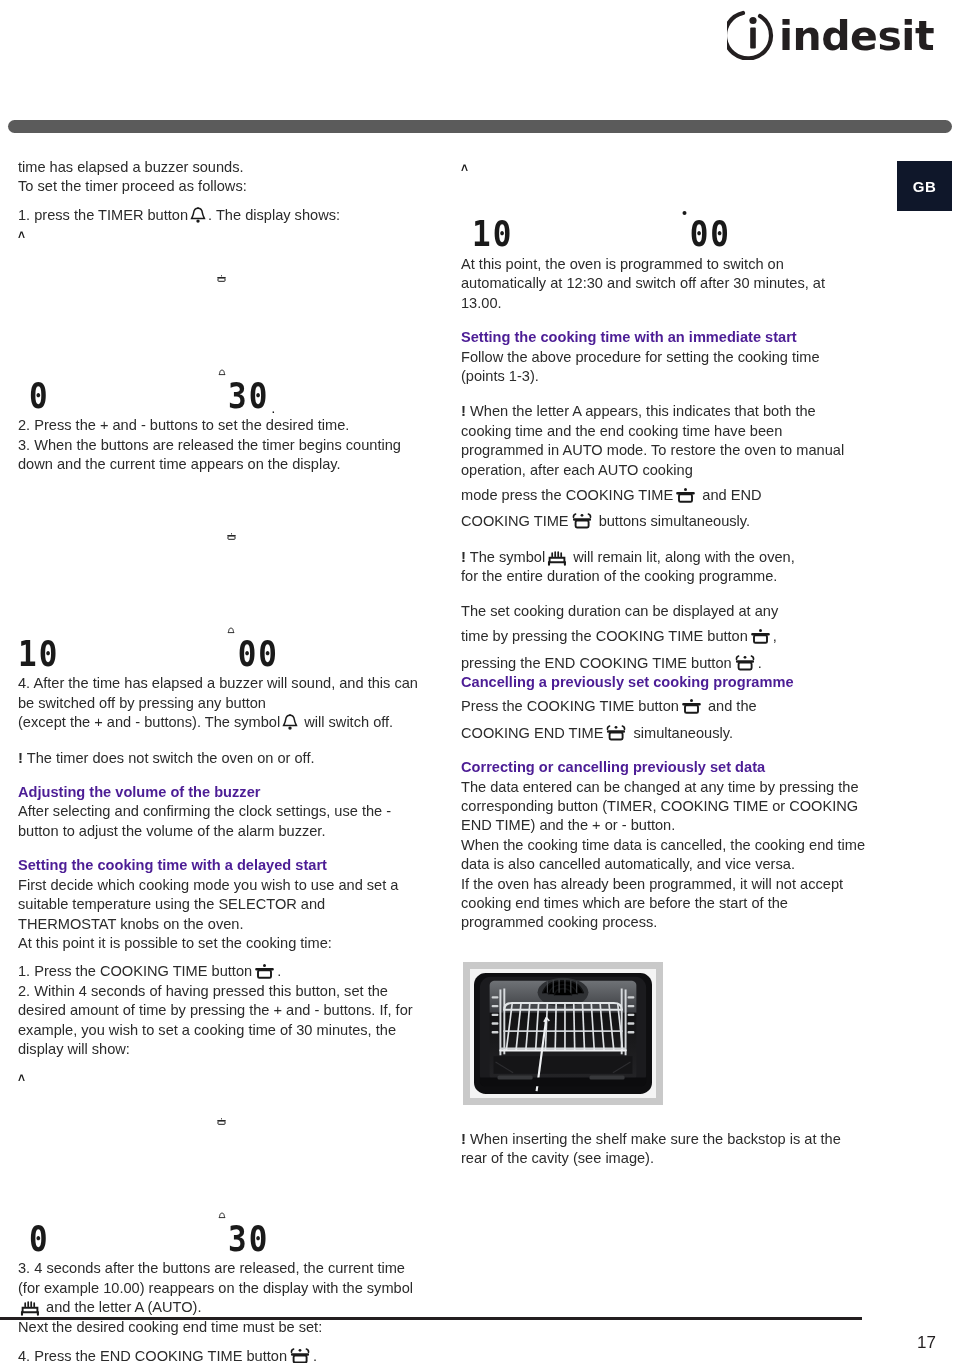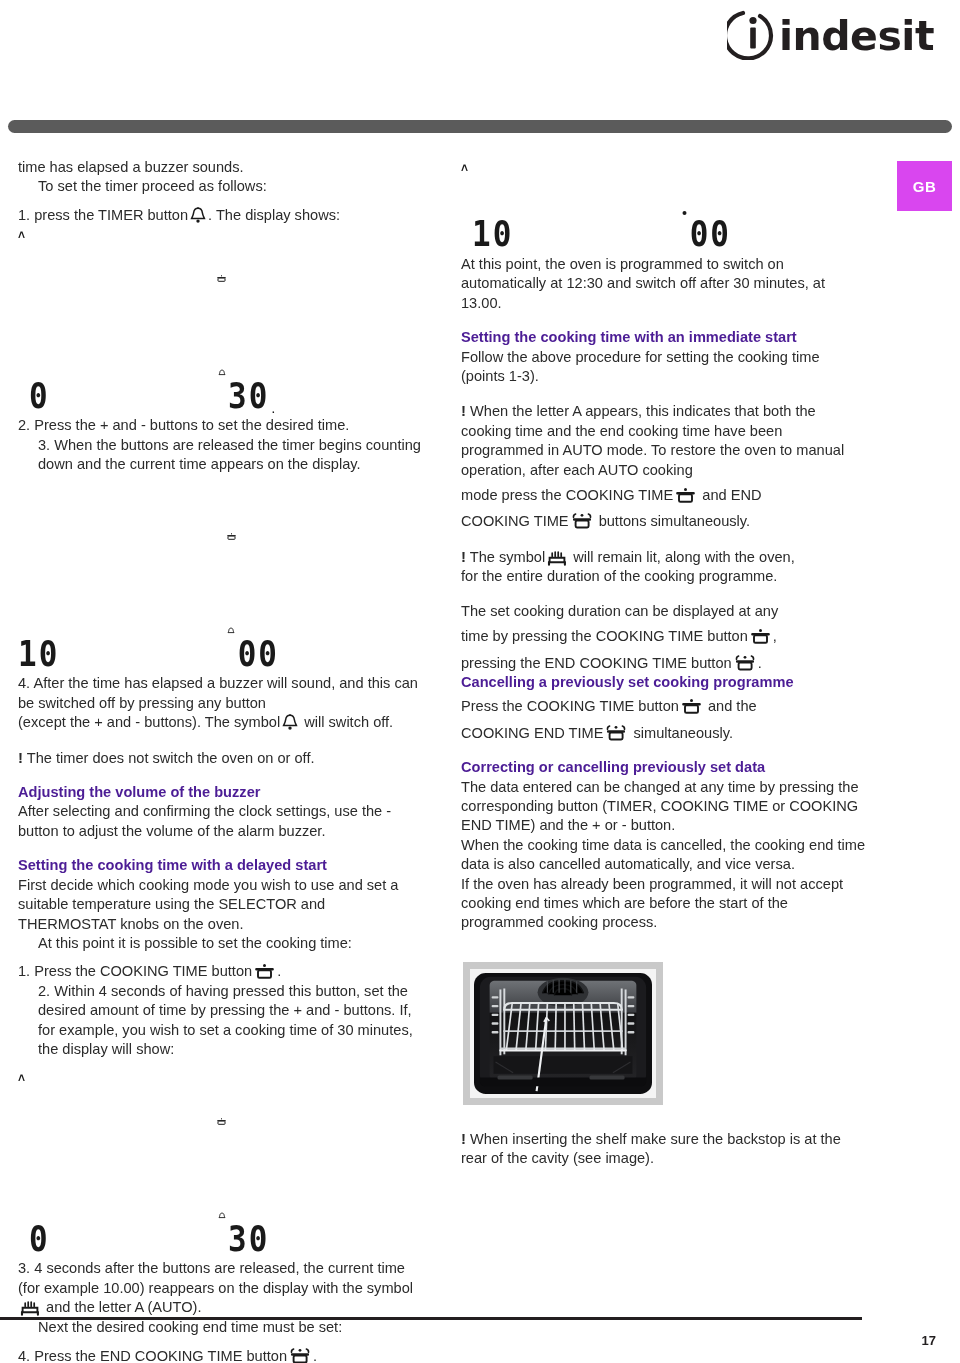--- a/index.html
+++ b/index.html
@@ -36,21 +36,21 @@
     top: 120px; left: 8px;
     width: 944px; height: 13px;
     background: #5b5b5b;
     border-radius: 7px;
   }
 
   .lang-badge {
     position: absolute;
     top: 161px; left: 897px;
     width: 55px; height: 50px;
-    background: #d946ef;
+    background: #0f172a;
     color: #ffffff;
     font-size: 15px;
     font-weight: 700;
     display: flex;
     align-items: center;
     justify-content: center;
     letter-spacing: 0.5px;
   }
 
   
@@ -60,21 +60,21 @@
     width: 404px;
     font-size: 14.6px;
     line-height: 1.33;
     color: #2b2b2b;
   }
   .col-left  { left: 18px; }
   .col-right { left: 461px; }
 
   p { margin: 0 0 0 0; }
   .p        { margin-bottom: 0px; }
-  .gap-sm   { margin-bottom: 9px; margin-left: 20px; }
+  .gap-sm   { margin-bottom: 9px; }
   .gap-md   { margin-bottom: 15px; }
   h3 {
     margin: 0;
     font-size: 14.6px;
     font-weight: 700;
     color: #4c1d95;
     line-height: 1.33;
   }
 
   
@@ -156,22 +156,22 @@
   
   .footer-rule {
     position: absolute;
     left: 0px; top: 1317px;
     width: 862px; height: 3px;
     background: #231f20;
   }
   .page-no {
     position: absolute;
     right: 24px; top: 1333px;
-    font-size: 13px;
-    font-weight: 700;
+    font-size: 17px;
+    font-weight: 400;
     color: #231f20;
   }
 </style>
 </head>
 <body>
 
 <div class="brand">
   <span class="brand-mark">
     <svg width="52" height="52" viewBox="0 0 52 52">
       <path d="M16 5 A23 23 0 1 0 44 28 A23 23 0 0 0 33 8" fill="none" stroke="#231f20" stroke-width="4.2" stroke-linecap="round"></path>

